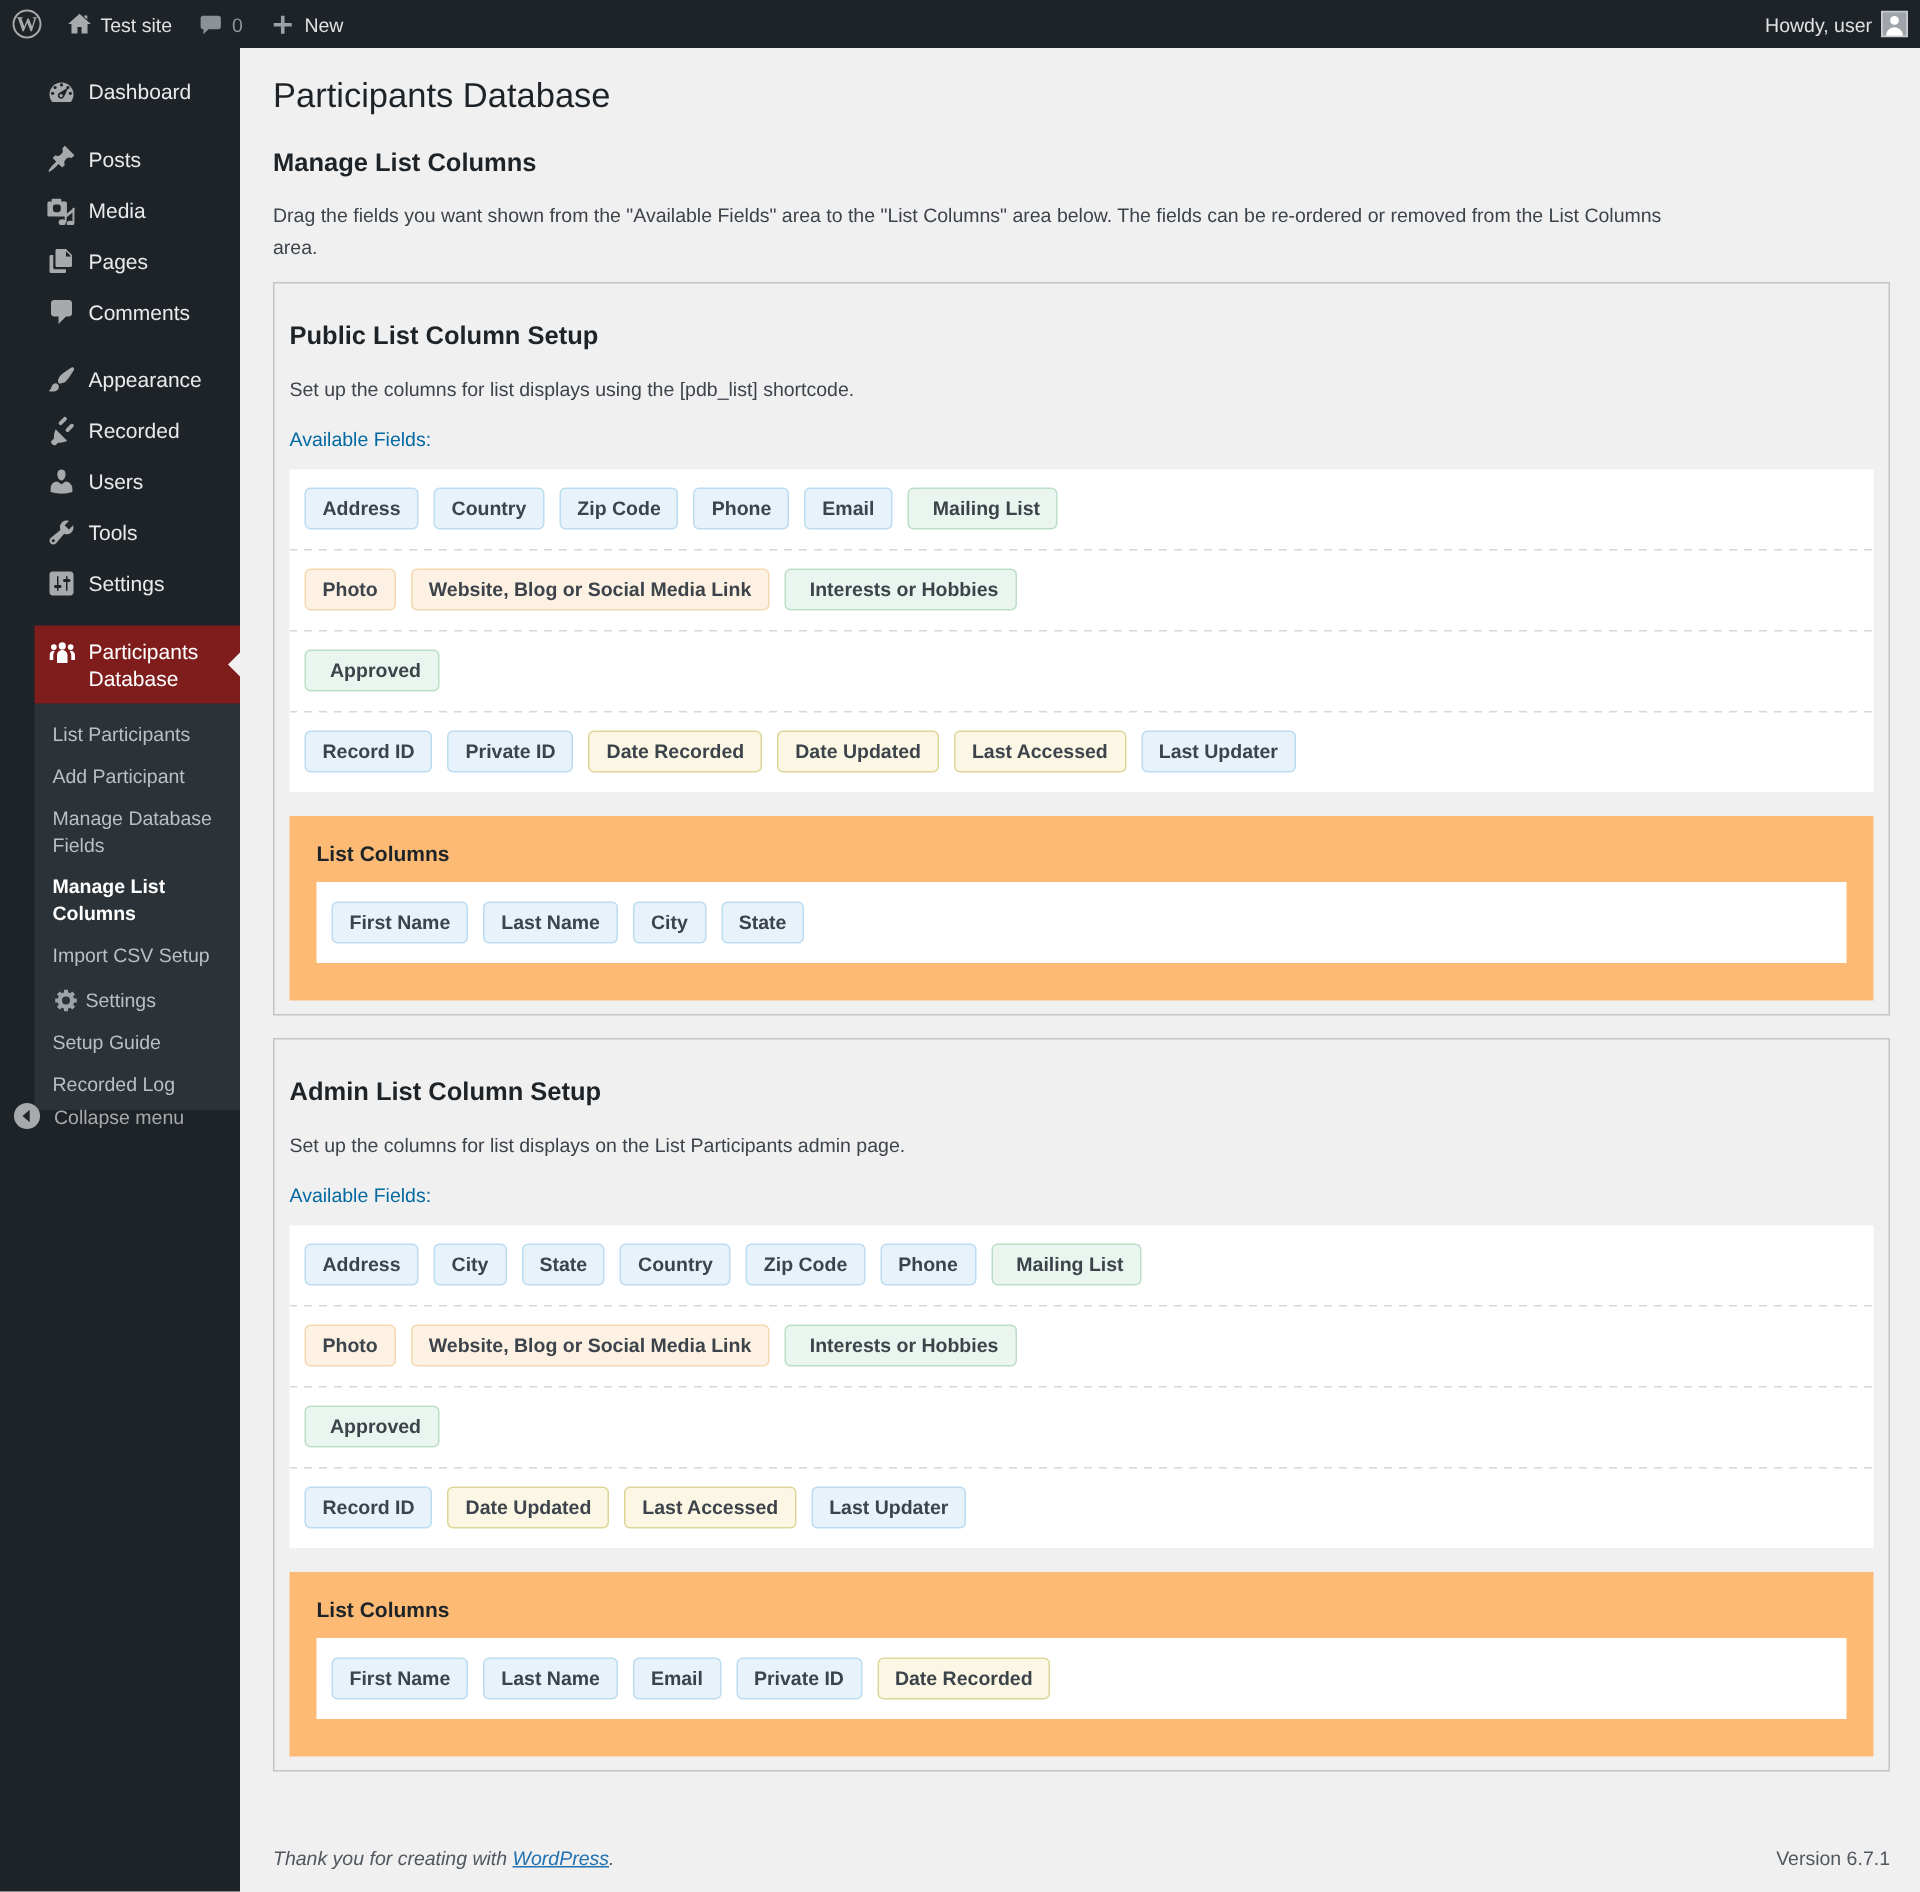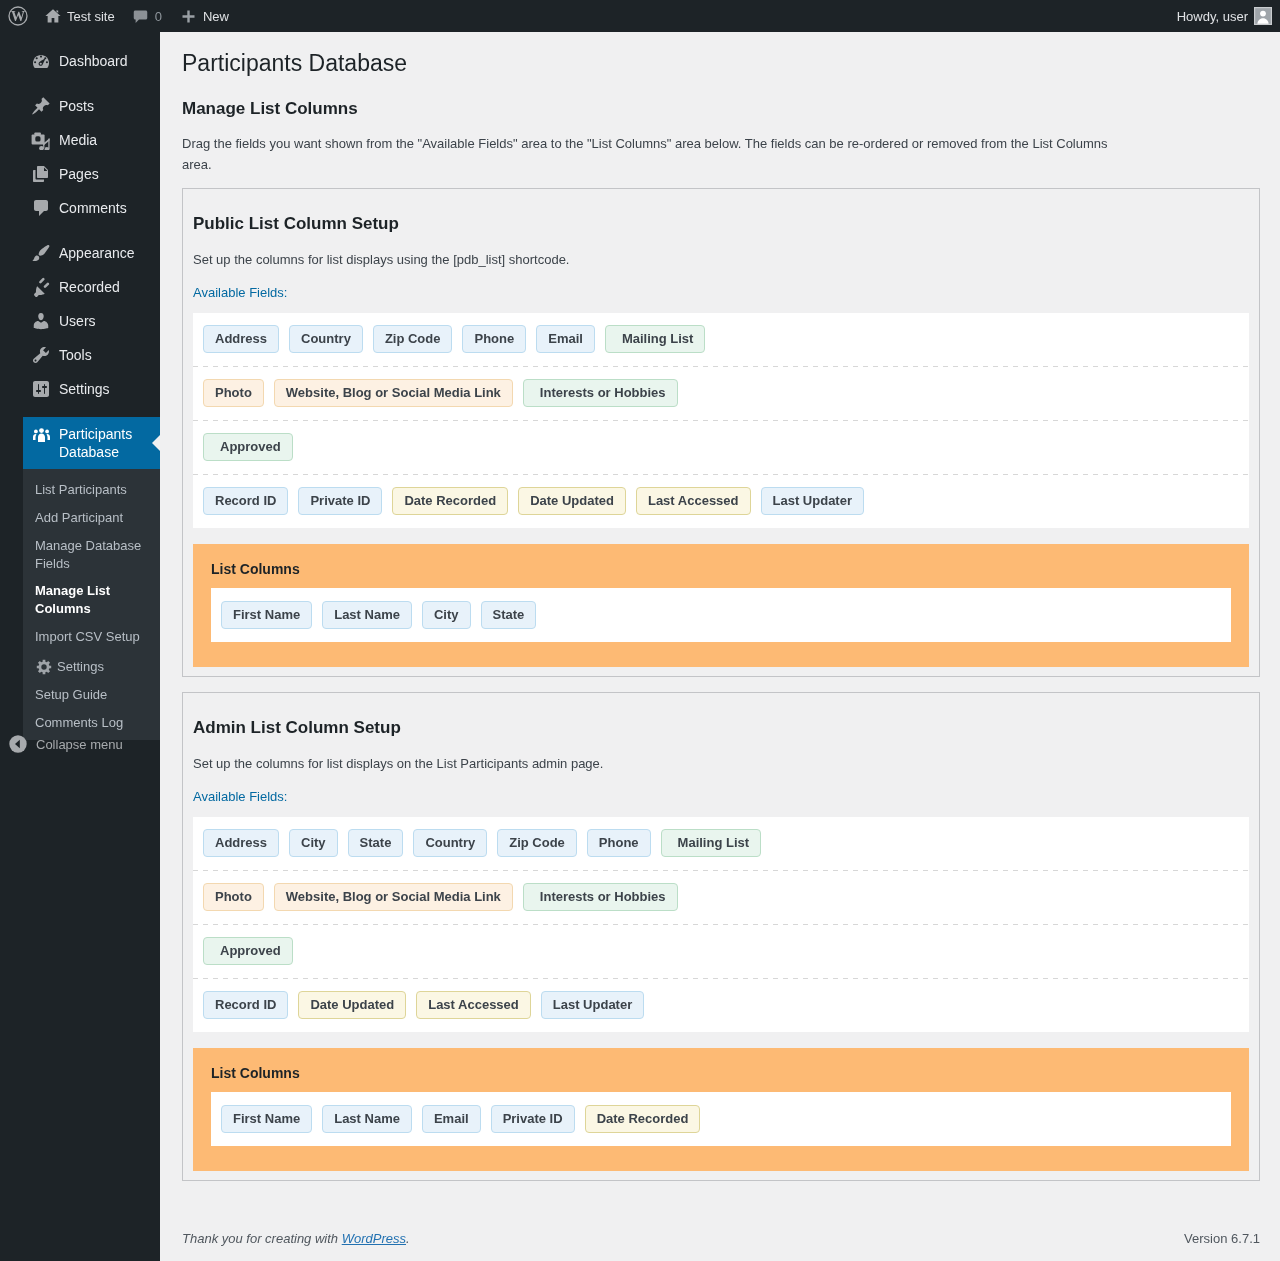--- a/index.html
+++ b/index.html
@@ -19,21 +19,21 @@
 
 #sidebar { position:absolute; top:32px; left:0; width:160px; height:1229px; background:#1d2327; color:#f0f0f1; font-size:14px; }
 .menu-item { height:34px; display:flex; align-items:center; }
 .menu-item .mi-icon { width:36px; display:flex; justify-content:center; align-items:center; }
 .menu-item .mi-icon svg { display:block; }
 .menu-item .mi-label { color:#e8eaed; }
 .menu-sep { height:5px; margin-bottom:6px; }
 #menu-top { margin-top:12px;padding-left:23px; }
 
 
-.pd-item { background:#0369a1; color:#fff; position:relative; padding:8px 4px 8px 0; display:flex; }
+.pd-item { background:#7f1d1d; color:#fff; position:relative; padding:8px 4px 8px 0; display:flex; }
 .pd-item .mi-icon { width:36px; display:flex; justify-content:center; padding-top:3px; align-items:flex-start; }
 .pd-item .pd-label { line-height:18.2px; font-size:14px; color:#fff; }
 .pd-item:after { content:""; position:absolute; right:0; top:50%; margin-top:-8px; width:0; height:0; border:8px solid transparent; border-right-color:#f0f0f1; }
 
 .submenu { background:#2c3338; padding:7px 0 3px; font-size:13px; }
 .submenu a { display:block; padding:5px 12px; color:#b8bfc6; line-height:18px; }
 .submenu a.current { color:#fff; font-weight:bold; }
 .submenu .with-icon { display:flex; align-items:center; padding:7px 12px 5px; }
 .submenu .with-icon svg { margin-right:4px; }
 
@@ -239,21 +239,21 @@
       <a style="padding-bottom:4px;">Manage Database Fields</a>
       <a class="current">Manage List Columns</a>
       <a>Import CSV Setup</a>
       <a class="with-icon">
           <svg width="18" height="18" viewBox="0 0 20 20" fill="#9ea3a8">
             <path d="M18 11.5v-3h-2.04c-.14-.6-.36-1.16-.67-1.67l1.45-1.45-2.12-2.12-1.45 1.45c-.51-.31-1.07-.53-1.67-.67V2h-3v2.04c-.6.14-1.16.36-1.67.67L5.38 3.26 3.26 5.38l1.45 1.45c-.31.51-.53 1.07-.67 1.67H2v3h2.04c.14.6.36 1.16.67 1.67l-1.45 1.45 2.12 2.12 1.45-1.45c.51.31 1.07.53 1.67.67V18h3v-2.04c.6-.14 1.16-.36 1.67-.67l1.45 1.45 2.12-2.12-1.45-1.45c.31-.51.53-1.07.67-1.67H18zM10 13a3 3 0 110-6 3 3 0 010 6z"></path>
           </svg>
           <span style="color:#b8bfc6;">Settings</span>
         </a>
       <a>Setup Guide</a>
-      <a>Comments Log</a>
+      <a>Recorded Log</a>
     </div>
   </div>
   <div id="collapse">
     <span class="mi-icon">
         <svg width="20" height="20" viewBox="0 0 20 20" fill="#a7aaad">
           <circle cx="10" cy="10" r="8.7"></circle>
           <path d="M11.8 5.8L7 10l4.8 4.2z" fill="#1d2327"></path>
         </svg>
       </span>
     <span>Collapse menu</span>

